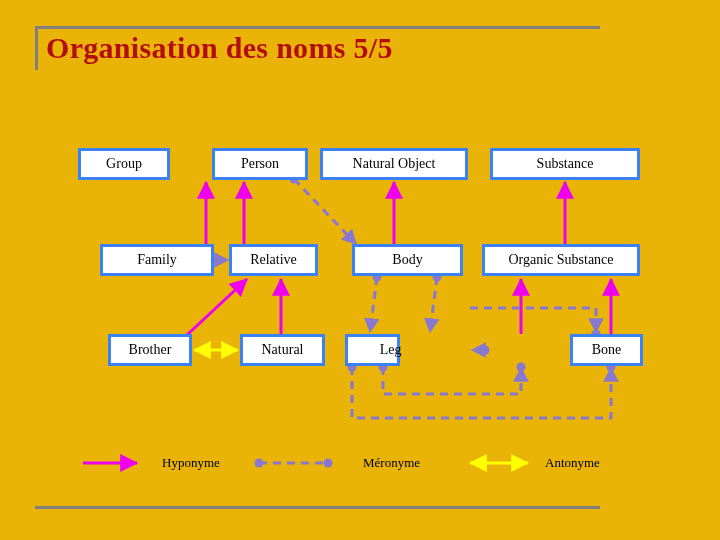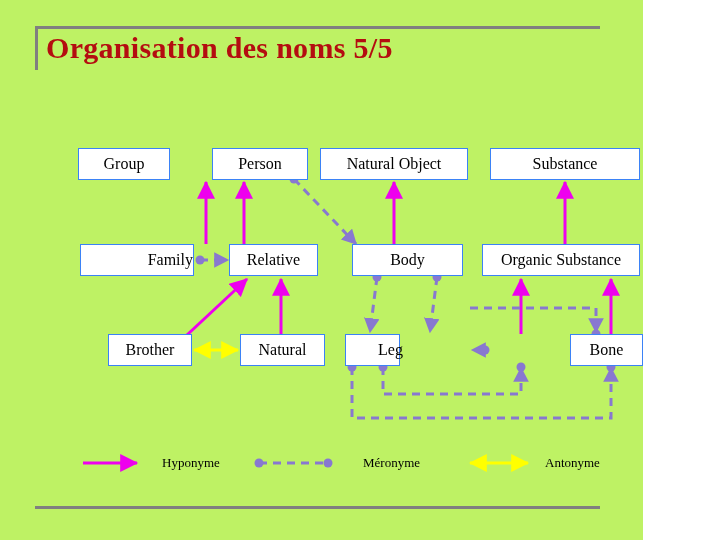--- a/index.html
+++ b/index.html
@@ -2,23 +2,23 @@
 <html><head>
 <meta charset="utf-8">
 <style>
   html, body {
     margin: 0;
     padding: 0;
     background: #ffffff;
   }
   #slide {
     position: relative;
-    width: 643px;
+    width: 720px;
     height: 540px;
-    background: #bef264;
+    background: #eab308;
     font-family: "Liberation Serif", "DejaVu Serif", serif;
     overflow: hidden;
   }
   
   #title-rule-top {
     position: absolute;
     left: 35px;
     top: 26px;
     width: 565px;
     height: 3px;
@@ -55,26 +55,26 @@
     position: absolute;
     left: 0;
     top: 0;
     width: 720px;
     height: 540px;
   }
   
   .node-box {
     position: absolute;
     box-sizing: border-box;
-    border: 1px solid #3b82f6;
+    border: 3px solid #3b82f6;
     background: #ffffff;
     display: flex;
     align-items: center;
     justify-content: center;
-    font-size: 16px;
+    font-size: 14px;
     color: #000000;
     white-space: nowrap;
     z-index: 3;
   }
   
   .legend-label {
     position: absolute;
     font-size: 13px;
     color: #000000;
     white-space: nowrap;
@@ -163,21 +163,21 @@
   <div class="node-box" style="left:196px; top:148px; width:96px;  height:32px;margin-left:16px;">
       <span>Person</span>
     </div>
   <div class="node-box" style="left:490px; top:148px; width:150px; height:32px;">
       <span>Substance</span>
     </div>
   <div class="node-box" style="left:320px; top:148px; width:148px; height:32px;">
       <span>Natural Object</span>
     </div>
 
-  <div class="node-box" style="left:80px;  top:244px; width:114px; height:32px;justify-content:flex-end;">
+  <div class="node-box" style="left:100px;  top:244px; width:114px; height:32px;">
       <span>Family</span>
     </div>
   <div class="node-box" style="left:229px; top:244px; width:89px;  height:32px;">
       <span>Relative</span>
     </div>
   <div class="node-box" style="left:352px; top:244px; width:111px; height:32px;">
       <span>Body</span>
     </div>
   <div class="node-box" style="left:482px; top:244px; width:158px; height:32px;">
       <span>Organic Substance</span>

